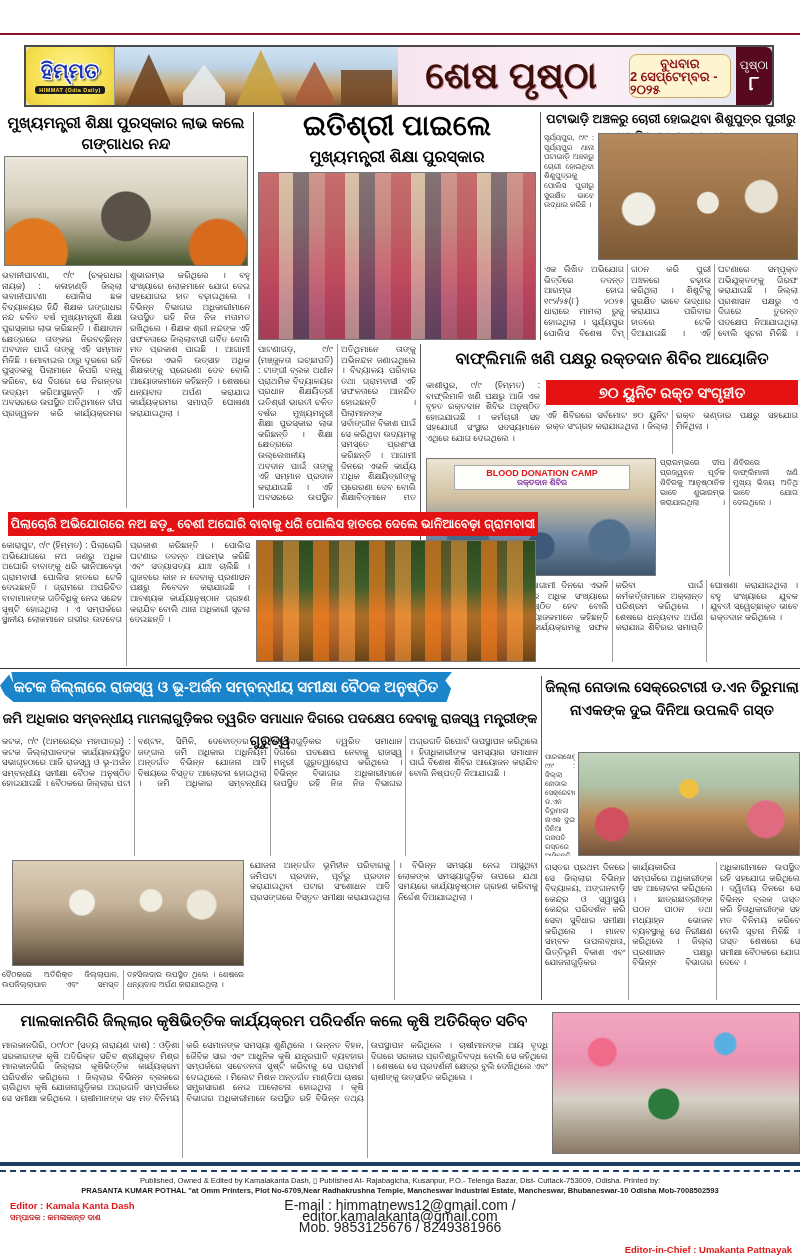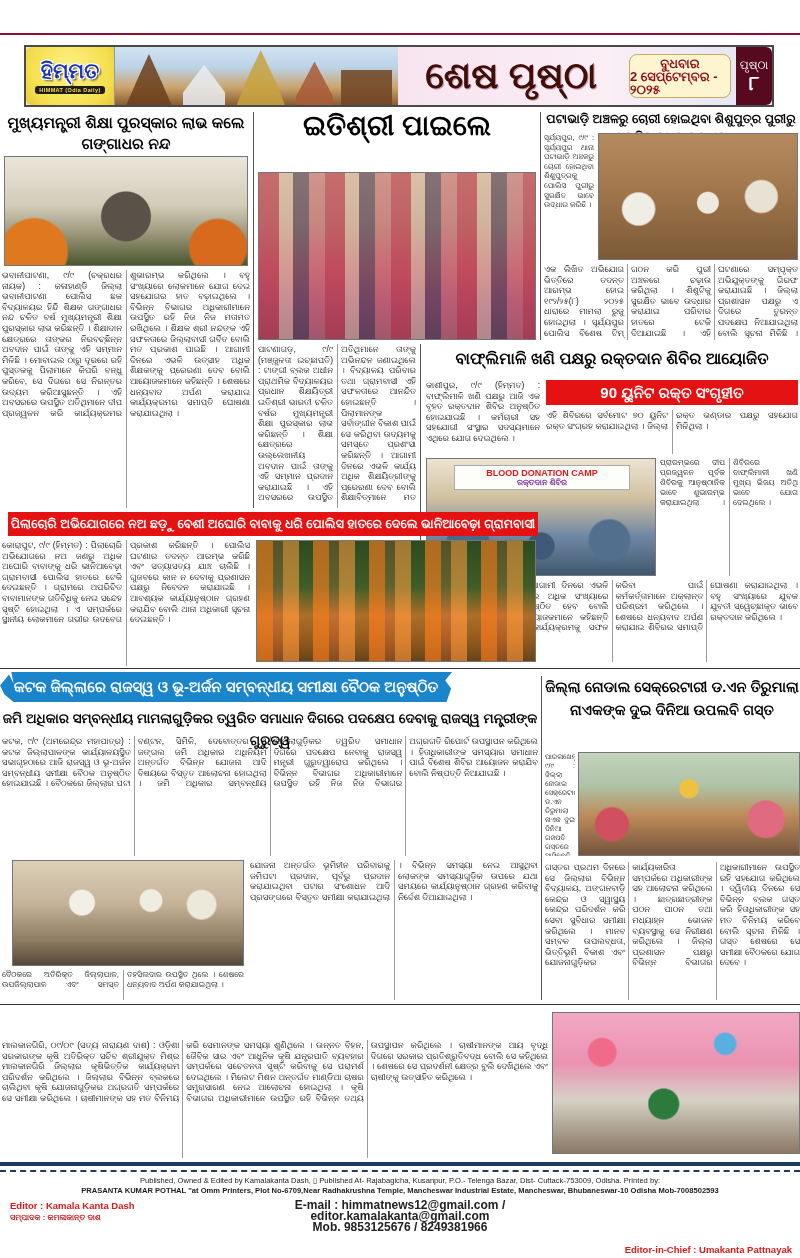--- a/index.html
+++ b/index.html
@@ -86,21 +86,21 @@
   .blood-banner{position:absolute;left:12%;top:5%;width:76%;background:#fdfdfa;border:1px solid #aaa;
     text-align:center;padding:2px 0;}
   .blood-banner .l1{color:#e01818;font-weight:bold;font-size:9px;line-height:10px;}
   .blood-banner .l2{color:#7a2a9a;font-weight:bold;font-size:8px;line-height:9px;}
 
   .footer-navy{background:#1e3c64;}
   .footer-dash{border-top:2px dashed #1e3c64;height:0;}
   .pub-line{text-align:center;font-size:7.6px;color:#1c1c1c;line-height:9.5px;}
   .ed-red{color:#e01818;font-weight:bold;font-size:9.5px;line-height:12px;}
   .ed-odia{color:#c02020;font-size:8px;font-weight:bold;line-height:11px;}
-  .contact{text-align:center;font-size:12px;color:#222;line-height:11px;font-weight:bold;}
+  .contact{text-align:center;font-size:14px;color:#222;line-height:11px;}
 </style>
 </head>
 <body>
 
 <div class="page">
 
   <div class="abs" style="left:0;top:33px;width:800px;height:2px;background:#8a1030;"></div>
 
   <div class="abs masthead" style="left:24px;top:45px;width:750px;height:62px;">
     <div class="logo-box">
@@ -124,33 +124,34 @@
       <span class="pageno-num">୮</span>
     </div>
   </div>
 
   <div class="abs hl" style="left:2px;top:112px;width:248px;height:44px;font-size:15.5px;line-height:21px;">ମୁଖ୍ୟମନ୍ତ୍ରୀ ଶିକ୍ଷା ପୁରସ୍କାର ଲାଭ କଲେ ଗଙ୍ଗାଧର ନନ୍ଦ</div>
   <div class="abs photo ph-award1" style="left:4px;top:156px;width:244px;height:110px;"></div>
   <div class="abs body-text cols2" style="left:2px;top:270px;width:248px;height:238px;">ଭବାନୀପାଟଣା, ୯/୯ (ଚକ୍ରଧର ନାୟକ) : କଳାହାଣ୍ଡି ଜିଲ୍ଲା ଭବାନୀପାଟଣା ପୋଲିସ ଛକ ବିଦ୍ୟାଳୟର ହିନ୍ଦି ଶିକ୍ଷକ ଗଙ୍ଗାଧର ନନ୍ଦ ଚଳିତ ବର୍ଷ ମୁଖ୍ୟମନ୍ତ୍ରୀ ଶିକ୍ଷା ପୁରସ୍କାର ଲାଭ କରିଛନ୍ତି । ଶିକ୍ଷାଦାନ କ୍ଷେତ୍ରରେ ତାଙ୍କର ନିରବଚ୍ଛିନ୍ନ ଅବଦାନ ପାଇଁ ତାଙ୍କୁ ଏହି ସମ୍ମାନ ମିଳିଛି । ମୋବାଇଲ ଠାରୁ ଦୂରରେ ରହି ପୁସ୍ତକକୁ ପିଲାମାନେ କିପରି ବନ୍ଧୁ କରିବେ, ସେ ଦିଗରେ ସେ ନିରନ୍ତର ଉଦ୍ୟମ କରିଆସୁଛନ୍ତି । ଏହି ଅବସରରେ ଉପସ୍ଥିତ ଅତିଥିମାନେ ଦୀପ ପ୍ରଜ୍ୱଳନ କରି କାର୍ଯ୍ୟକ୍ରମର ଶୁଭାରମ୍ଭ କରିଥିଲେ । ବହୁ ସଂଖ୍ୟାରେ ଲୋକମାନେ ଯୋଗ ଦେଇ ସହଯୋଗର ହାତ ବଢ଼ାଇଥିଲେ । ବିଭିନ୍ନ ବିଭାଗର ଅଧିକାରୀମାନେ ଉପସ୍ଥିତ ରହି ନିଜ ନିଜ ମତାମତ ରଖିଥିଲେ । ଶିକ୍ଷକ ଶ୍ରୀ ନନ୍ଦଙ୍କ ଏହି ସଫଳତାରେ ଜିଲ୍ଲାବାସୀ ଗର୍ବିତ ବୋଲି ମତ ପ୍ରକାଶ ପାଇଛି । ଆଗାମୀ ଦିନରେ ଏଭଳି ଉତ୍ସାହ ଅଧିକ ଶିକ୍ଷକଙ୍କୁ ପ୍ରେରଣା ଦେବ ବୋଲି ଆୟୋଜକମାନେ କହିଛନ୍ତି । ଶେଷରେ ଧନ୍ୟବାଦ ଅର୍ପଣ କରାଯାଇ କାର୍ଯ୍ୟକ୍ରମର ସମାପ୍ତି ଘୋଷଣା କରାଯାଇଥିଲା ।</div>
   <div class="abs vrule" style="left:253px;top:112px;height:396px;"></div>
 
   <div class="abs hl" style="left:258px;top:108px;width:278px;height:36px;font-size:28px;line-height:36px;">ଇତିଶ୍ରୀ ପାଇଲେ</div>
+  <div class="abs hl" style="left:258px;top:146px;width:278px;height:24px;font-size:16px;line-height:22px;">ମୁଖ୍ୟମନ୍ତ୍ରୀ ଶିକ୍ଷା ପୁରସ୍କାର</div>
   <div class="abs photo ph-award2" style="left:258px;top:172px;width:278px;height:168px;"></div>
   <div class="abs body-text cols2" style="left:258px;top:344px;width:158px;height:164px;">ପାଟଣାଗଡ଼, ୯/୯ (ମଞ୍ଜୁଳତା ଇଚ୍ଛାପତି) : ଟାଙ୍ଗୀ ବ୍ଲକ ଅଧୀନ ପ୍ରାଥମିକ ବିଦ୍ୟାଳୟର ପ୍ରଧାନ ଶିକ୍ଷୟିତ୍ରୀ ଇତିଶ୍ରୀ ଭାରତୀ ଚଳିତ ବର୍ଷର ମୁଖ୍ୟମନ୍ତ୍ରୀ ଶିକ୍ଷା ପୁରସ୍କାର ଲାଭ କରିଛନ୍ତି । ଶିକ୍ଷା କ୍ଷେତ୍ରରେ ଉଲ୍ଲେଖନୀୟ ଅବଦାନ ପାଇଁ ତାଙ୍କୁ ଏହି ସମ୍ମାନ ପ୍ରଦାନ କରାଯାଇଛି । ଏହି ଅବସରରେ ଉପସ୍ଥିତ ଅତିଥିମାନେ ତାଙ୍କୁ ଅଭିନନ୍ଦନ ଜଣାଇଥିଲେ । ବିଦ୍ୟାଳୟ ପରିବାର ତଥା ଗ୍ରାମବାସୀ ଏହି ସଫଳତାରେ ଆନନ୍ଦିତ ହୋଇଛନ୍ତି । ପିଲାମାନଙ୍କ ସର୍ବାଙ୍ଗୀନ ବିକାଶ ପାଇଁ ସେ କରିଥିବା ଉଦ୍ୟମକୁ ସମସ୍ତେ ପ୍ରଶଂସା କରିଛନ୍ତି । ଆଗାମୀ ଦିନରେ ଏଭଳି କାର୍ଯ୍ୟ ଅଧିକ ଶିକ୍ଷୟିତ୍ରୀଙ୍କୁ ପ୍ରେରଣା ଦେବ ବୋଲି ଶିକ୍ଷାବିତ୍‌ମାନେ ମତ ଦେଇଛନ୍ତି । ଶେଷରେ ଧନ୍ୟବାଦ ଅର୍ପଣ କରାଯାଇଥିଲା ।</div>
   <div class="abs vrule" style="left:420px;top:344px;height:318px;"></div>
   <div class="abs vrule" style="left:540px;top:112px;height:228px;"></div>
 
   <div class="abs hl" style="left:544px;top:110px;width:254px;height:20px;font-size:12.5px;line-height:18px;">ପଟାଭାଡ଼ି ଅଞ୍ଚଳରୁ ଚୋରୀ ହୋଇଥିବା ଶିଶୁପୁତ୍ର ପୁରୀରୁ ସୁରକ୍ଷିତ ଭାବେ ଉଦ୍ଧାର</div>
   <div class="abs body-text" style="left:544px;top:133px;width:50px;height:128px;font-size:7.5px;line-height:9.6px;">ସୂର୍ଯ୍ୟପୁର, ୯/୯ : ସୂର୍ଯ୍ୟପୁର ଥାନା ପଟାଭାଡ଼ି ଅଞ୍ଚଳରୁ ଚୋରୀ ହୋଇଥିବା ଶିଶୁପୁତ୍ରକୁ ପୋଲିସ ପୁରୀରୁ ସୁରକ୍ଷିତ ଭାବେ ଉଦ୍ଧାର କରିଛି ।</div>
   <div class="abs photo ph-police" style="left:598px;top:133px;width:200px;height:127px;"></div>
   <div class="abs body-text cols3" style="left:544px;top:264px;width:254px;height:76px;">ଏକ ଲିଖିତ ଅଭିଯୋଗ ଭିତ୍ତିରେ ତଦନ୍ତ ଆରମ୍ଭ ହୋଇ ୧୯୨/୨୫(୮) ୨୦୨୫ ଧାରାରେ ମାମଲା ରୁଜୁ ହୋଇଥିଲା । ସୂର୍ଯ୍ୟପୁର ପୋଲିସ ବିଶେଷ ଟିମ୍ ଗଠନ କରି ପୁରୀ ଅଞ୍ଚଳରେ ଚଢ଼ାଉ କରିଥିଲା । ଶିଶୁଟିକୁ ସୁରକ୍ଷିତ ଭାବେ ଉଦ୍ଧାର କରାଯାଇ ପରିବାର ହାତରେ ଟେକି ଦିଆଯାଇଛି । ଏହି ଘଟଣାରେ ସମ୍ପୃକ୍ତ ଅଭିଯୁକ୍ତଙ୍କୁ ଗିରଫ କରାଯାଇଛି । ଜିଲ୍ଲା ପ୍ରଶାସନ ପକ୍ଷରୁ ଏ ଦିଗରେ ତୁରନ୍ତ ପଦକ୍ଷେପ ନିଆଯାଇଥିଲା ବୋଲି ସୂଚନା ମିଳିଛି । ପୋଲିସର ଏହି ସଫଳତାକୁ ସ୍ଥାନୀୟ ଲୋକମାନେ ପ୍ରଶଂସା କରିଛନ୍ତି ।</div>
 
   <div class="abs hl" style="left:426px;top:343px;width:372px;height:34px;font-size:16px;line-height:32px;">ବାଫ୍ଲିମାଳି ଖଣି ପକ୍ଷରୁ ରକ୍ତଦାନ ଶିବିର ଆୟୋଜିତ</div>
   <div class="abs body-text" style="left:426px;top:380px;width:114px;height:76px;">କାଶୀପୁର, ୯/୯ (ହିମ୍ମତ) : ବାଫ୍ଲିମାଳି ଖଣି ପକ୍ଷରୁ ଆଜି ଏକ ବୃହତ ରକ୍ତଦାନ ଶିବିର ଅନୁଷ୍ଠିତ ହୋଇଯାଇଛି । କର୍ମଚାରୀ ସହ ସହଯୋଗୀ ସଂସ୍ଥାର ସଦସ୍ୟମାନେ ଏଥିରେ ଯୋଗ ଦେଇଥିଲେ ।</div>
-  <div class="abs badge-red" style="left:546px;top:380px;width:252px;height:25px;font-size:15px;line-height:25px;">90 ୟୁନିଟ ରକ୍ତ ସଂଗୃହୀତ</div>
+  <div class="abs badge-red" style="left:546px;top:380px;width:252px;height:25px;font-size:15px;line-height:25px;">୭୦ ୟୁନିଟ ରକ୍ତ ସଂଗୃହୀତ</div>
   <div class="abs body-text cols2" style="left:546px;top:410px;width:252px;height:44px;">ଏହି ଶିବିରରେ ସର୍ବମୋଟ ୭୦ ୟୁନିଟ ରକ୍ତ ସଂଗ୍ରହ କରାଯାଇଥିଲା । ଜିଲ୍ଲା ରକ୍ତ ଭଣ୍ଡାର ପକ୍ଷରୁ ସହଯୋଗ ମିଳିଥିଲା ।</div>
   <div class="abs photo ph-blood" style="left:426px;top:458px;width:230px;height:118px;">
     <div class="blood-banner">
       <div class="l1">BLOOD DONATION CAMP</div>
       <div class="l2">ରକ୍ତଦାନ ଶିବିର</div>
     </div>
   </div>
   <div class="abs body-text cols2" style="left:660px;top:458px;width:138px;height:118px;font-size:7.8px;line-height:10px;">ପ୍ରାରମ୍ଭରେ ଦୀପ ପ୍ରଜ୍ୱଳନ ପୂର୍ବକ ଶିବିରକୁ ଆନୁଷ୍ଠାନିକ ଭାବେ ଶୁଭାରମ୍ଭ କରାଯାଇଥିଲା । ଶିବିରରେ ବାଫ୍ଲିମାଳୀ ଖଣି ମୁଖ୍ୟ ଭିଜୟ ଅତିଥି ଭାବେ ଯୋଗ ଦେଇଥିଲେ ।</div>
   <div class="abs body-text cols4" style="left:426px;top:580px;width:372px;height:82px;">ରକ୍ତଦାତାମାନଙ୍କୁ ପ୍ରମାଣପତ୍ର ପ୍ରଦାନ କରାଯାଇଥିଲା । ରକ୍ତଦାନ ମହାଦାନ ବୋଲି ବକ୍ତାମାନେ ମତ ରଖିଥିଲେ । ଆଗାମୀ ଦିନରେ ଏଭଳି ଶିବିର ଅଧିକ ସଂଖ୍ୟାରେ ଅନୁଷ୍ଠିତ ହେବ ବୋଲି ଆୟୋଜକମାନେ କହିଛନ୍ତି । କାର୍ଯ୍ୟକ୍ରମକୁ ସଫଳ କରିବା ପାଇଁ କର୍ମକର୍ତ୍ତାମାନେ ଅକ୍ଲାନ୍ତ ପରିଶ୍ରମ କରିଥିଲେ । ଶେଷରେ ଧନ୍ୟବାଦ ଅର୍ପଣ କରାଯାଇ ଶିବିରର ସମାପ୍ତି ଘୋଷଣା କରାଯାଇଥିଲା । ବହୁ ସଂଖ୍ୟାରେ ଯୁବକ ଯୁବତୀ ସ୍ୱେଚ୍ଛାକୃତ ଭାବେ ରକ୍ତଦାନ କରିଥିଲେ ।</div>
 
@@ -168,20 +169,21 @@
   <div class="abs body-text cols2" style="left:250px;top:860px;width:288px;height:140px;">ଯୋଜନା ଅନ୍ତର୍ଗତ ଭୂମିହୀନ ପରିବାରକୁ ଜମିପଟା ପ୍ରଦାନ, ପୂର୍ବରୁ ପ୍ରଦାନ କରାଯାଇଥିବା ପଟାର ସଂଶୋଧନ ଆଦି ପ୍ରସଙ୍ଗରେ ବିସ୍ତୃତ ସମୀକ୍ଷା କରାଯାଇଥିଲା । ବିଭିନ୍ନ ସମସ୍ୟା ନେଇ ଆସୁଥିବା ଲୋକଙ୍କ ସମସ୍ୟାଗୁଡ଼ିକ ଉପରେ ଯଥା ସମୟରେ କାର୍ଯ୍ୟାନୁଷ୍ଠାନ ଗ୍ରହଣ କରିବାକୁ ନିର୍ଦ୍ଦେଶ ଦିଆଯାଇଥିଲା ।</div>
   <div class="abs body-text cols2" style="left:2px;top:970px;width:242px;height:30px;font-size:7.8px;line-height:9.8px;">ବୈଠକରେ ଅତିରିକ୍ତ ଜିଲ୍ଲାପାଳ, ଉପଜିଲ୍ଲାପାଳ ଏବଂ ସମସ୍ତ ତହସିଲଦାର ଉପସ୍ଥିତ ଥିଲେ । ଶେଷରେ ଧନ୍ୟବାଦ ଅର୍ପଣ କରାଯାଇଥିଲା ।</div>
   <div class="abs vrule" style="left:541px;top:676px;height:324px;"></div>
 
   <div class="abs body-text" style="left:545px;top:752px;width:30px;height:104px;font-size:7px;line-height:9px;">ପାରଳାଖେମୁଣ୍ଡି, ୯/୯ : ଜିଲ୍ଲା ନୋଡାଲ ସେକ୍ରେଟାରୀ ଡ.ଏନ ତିରୁମାଲା ନାଏକ ଦୁଇ ଦିନିଆ ଗଜପତି ଗସ୍ତରେ ଆସିଛନ୍ତି ।</div>
   <div class="abs photo ph-class" style="left:578px;top:752px;width:222px;height:104px;"></div>
   <div class="abs body-text cols3" style="left:545px;top:862px;width:255px;height:138px;">ଗସ୍ତର ପ୍ରଥମ ଦିନରେ ସେ ଜିଲ୍ଲାର ବିଭିନ୍ନ ବିଦ୍ୟାଳୟ, ଅଙ୍ଗନବାଡ଼ି କେନ୍ଦ୍ର ଓ ସ୍ୱାସ୍ଥ୍ୟ କେନ୍ଦ୍ର ପରିଦର୍ଶନ କରି ସେବା ସୁବିଧାର ସମୀକ୍ଷା କରିଥିଲେ । ମାନବ ସମ୍ବଳ ଉପଲବ୍ଧତା, ଭିତ୍ତିଭୂମି ବିକାଶ ଏବଂ ଯୋଜନାଗୁଡ଼ିକର କାର୍ଯ୍ୟକାରିତା ସମ୍ପର୍କରେ ଅଧିକାରୀଙ୍କ ସହ ଆଲୋଚନା କରିଥିଲେ । ଛାତ୍ରଛାତ୍ରୀଙ୍କ ପଠନ ପାଠନ ତଥା ମଧ୍ୟାହ୍ନ ଭୋଜନ ବ୍ୟବସ୍ଥାକୁ ସେ ନିରୀକ୍ଷଣ କରିଥିଲେ । ଜିଲ୍ଲା ପ୍ରଶାସନ ପକ୍ଷରୁ ବିଭିନ୍ନ ବିଭାଗର ଅଧିକାରୀମାନେ ଉପସ୍ଥିତ ରହି ସହଯୋଗ କରିଥିଲେ । ଦ୍ୱିତୀୟ ଦିନରେ ସେ ବିଭିନ୍ନ ବ୍ଲକ ଗସ୍ତ କରି ହିତାଧିକାରୀଙ୍କ ସହ ମତ ବିନିମୟ କରିବେ ବୋଲି ସୂଚନା ମିଳିଛି । ଗସ୍ତ ଶେଷରେ ସେ ସମୀକ୍ଷା ବୈଠକରେ ଯୋଗ ଦେବେ ।</div>
 
   <div class="abs hrule" style="left:0;top:1004px;width:800px;"></div>
 
+  <div class="abs hl" style="left:0;top:1008px;width:548px;height:26px;font-size:15.5px;line-height:26px;">ମାଲକାନଗିରି ଜିଲ୍ଲାର କୃଷିଭିତ୍ତିକ କାର୍ଯ୍ୟକ୍ରମ ପରିଦର୍ଶନ କଲେ କୃଷି ଅତିରିକ୍ତ ସଚିବ</div>
   <div class="abs photo ph-agri" style="left:552px;top:1012px;width:248px;height:142px;"></div>
   <div class="abs body-text cols3" style="left:2px;top:1040px;width:546px;height:118px;">ମାଲକାନଗିରି, ୦୯/୦୯ (ସତ୍ୟ ନାରାୟଣ ଦାଶ) : ଓଡ଼ିଶା ସରକାରଙ୍କ କୃଷି ଅତିରିକ୍ତ ସଚିବ ଶ୍ରୀଯୁକ୍ତ ମିଶ୍ର ମାଲକାନଗିରି ଜିଲ୍ଲାର କୃଷିଭିତ୍ତିକ କାର୍ଯ୍ୟକ୍ରମ ପରିଦର୍ଶନ କରିଥିଲେ । ଜିଲ୍ଲାର ବିଭିନ୍ନ ବ୍ଲକରେ ଚାଲିଥିବା କୃଷି ଯୋଜନାଗୁଡ଼ିକର ଅଗ୍ରଗତି ସମ୍ପର୍କରେ ସେ ସମୀକ୍ଷା କରିଥିଲେ । ଚାଷୀମାନଙ୍କ ସହ ମତ ବିନିମୟ କରି ସେମାନଙ୍କ ସମସ୍ୟା ଶୁଣିଥିଲେ । ଉନ୍ନତ ବିହନ, ଜୈବିକ ସାର ଏବଂ ଆଧୁନିକ କୃଷି ଯନ୍ତ୍ରପାତି ବ୍ୟବହାର ସମ୍ପର୍କରେ ସଚେତନତା ସୃଷ୍ଟି କରିବାକୁ ସେ ପରାମର୍ଶ ଦେଇଥିଲେ । ମିଲେଟ ମିଶନ ଅନ୍ତର୍ଗତ ମାଣ୍ଡିଆ ଚାଷର ସମ୍ପ୍ରସାରଣ ନେଇ ଆଲୋଚନା ହୋଇଥିଲା । କୃଷି ବିଭାଗର ଅଧିକାରୀମାନେ ଉପସ୍ଥିତ ରହି ବିଭିନ୍ନ ତଥ୍ୟ ଉପସ୍ଥାପନ କରିଥିଲେ । ଚାଷୀମାନଙ୍କ ଆୟ ବୃଦ୍ଧି ଦିଗରେ ସରକାର ପ୍ରତିଶ୍ରୁତିବଦ୍ଧ ବୋଲି ସେ କହିଥିଲେ । ଶେଷରେ ସେ ପ୍ରଦର୍ଶନୀ କ୍ଷେତ୍ର ବୁଲି ଦେଖିଥିଲେ ଏବଂ ଚାଷୀଙ୍କୁ ଉତ୍ସାହିତ କରିଥିଲେ ।</div>
 
   <div class="abs footer-navy" style="left:0;top:1162px;width:800px;height:4px;"></div>
   <div class="abs footer-dash" style="left:0;top:1170px;width:800px;"></div>
   <div class="abs pub-line" style="left:0;top:1176px;width:800px;">Published, Owned &amp; Edited by Kamalakanta Dash, ▯ Published At- Rajabagicha, Kusanpur, P.O.- Telenga Bazar, Dist- Cuttack-753009, Odisha. Printed by:</div>
   <div class="abs pub-line" style="left:0;top:1186px;width:800px;font-weight:bold;">PRASANTA KUMAR POTHAL "at Omm Printers, Plot No-6709,Near Radhakrushna Temple, Mancheswar Industrial Estate, Mancheswar, Bhubaneswar-10 Odisha Mob-7008502593</div>
   <div class="abs" style="left:10px;top:1200px;width:230px;">
     <div class="ed-red">Editor : Kamala Kanta Dash</div>
     <div class="ed-odia">ସମ୍ପାଦକ : କମଳାକାନ୍ତ ଦାଶ</div>

